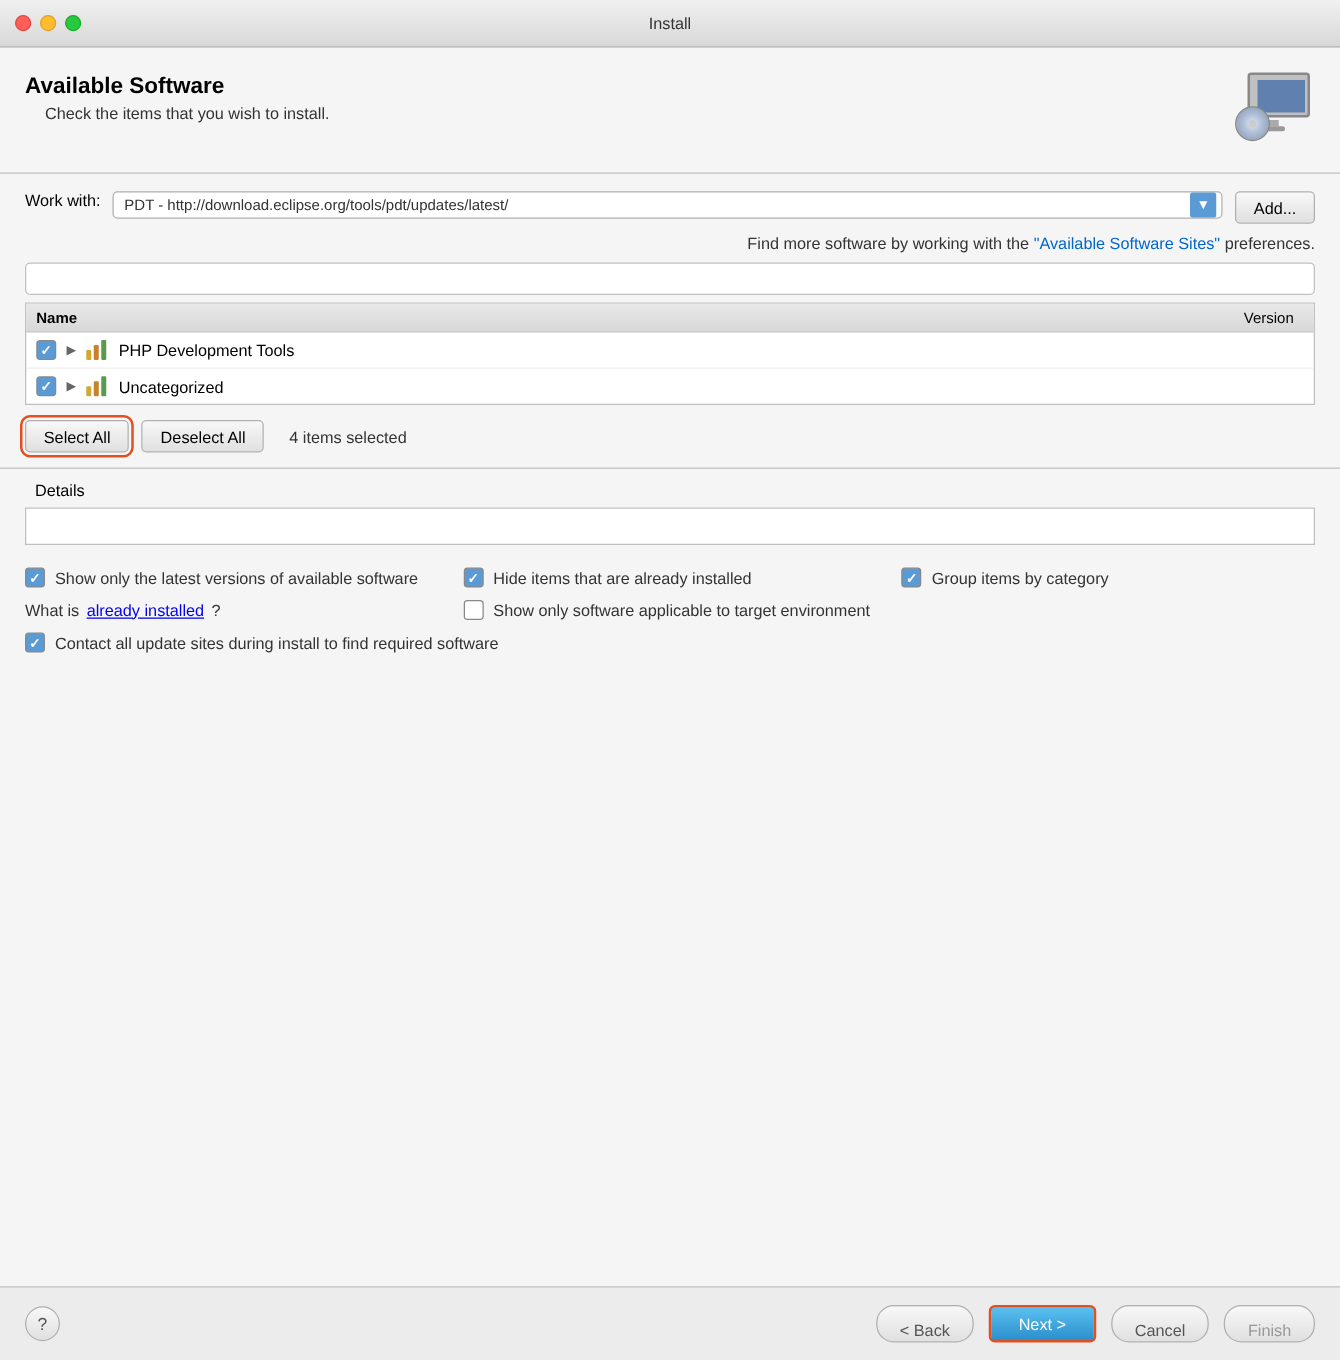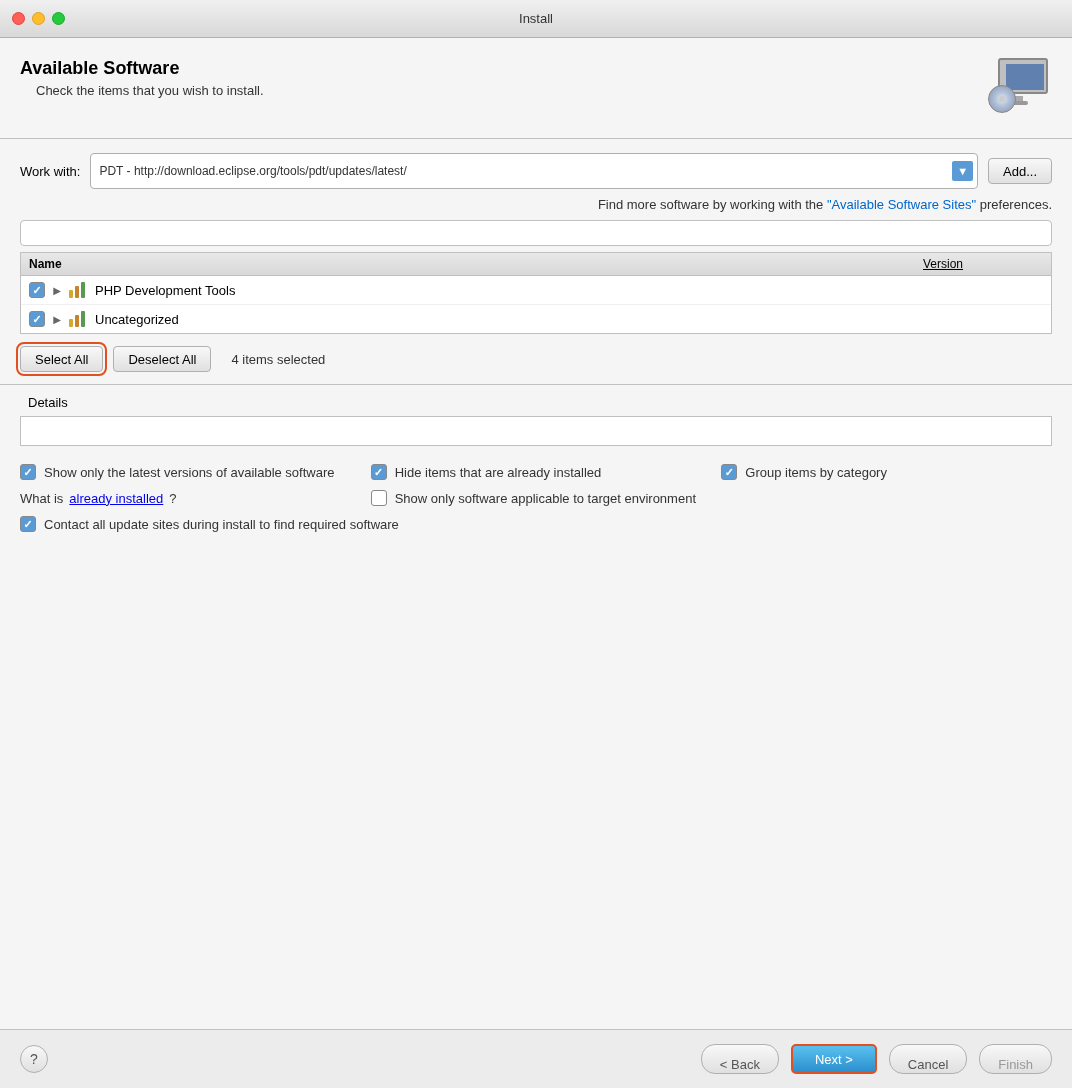--- a/index.html
+++ b/index.html
@@ -141,32 +141,31 @@
 
     hr.section-divider {
       border: none;
       border-top: 1px solid #c0c0c0;
       margin: 0 -20px;
     }
 
     
     .work-with-row {
       display: flex;
-      align-items: center;
       margin: 14px 0 8px 0;
       gap: 10px;
     }
     .work-with-label {
       font-size: 13px;
       font-weight: 500;
       white-space: nowrap;
     }
     .work-with-select {
       flex: 1;
-      height: 36px;
+      height: 22px;
       border: 1px solid #b0b0b0;
       border-radius: 4px;
       background: white;
       font-size: 12px;
       padding: 0 8px;
       display: flex;
       align-items: center;
       justify-content: space-between;
       cursor: pointer;
     }
@@ -223,21 +222,21 @@
       margin-top: 6px;
       flex-shrink: 0;
     }
     .table-header {
       display: flex;
       background: linear-gradient(to bottom, #e8e8e8, #d8d8d8);
       border-bottom: 1px solid #c0c0c0;
       padding: 4px 8px;
     }
     .col-name { flex: 1; font-size: 12px; font-weight: 700; }
-    .col-version { width: 120px; font-size: 12px; font-weight: 500; text-align: left; padding-right: 8px; text-decoration: underline; }
+    .col-version { width: 120px; font-size: 12px; font-weight: 500; text-align: right; padding-right: 8px; }
 
     .table-body {}
     .table-row {
       display: flex;
       align-items: center;
       padding: 6px 8px;
       border-bottom: 1px solid #f0f0f0;
       gap: 6px;
     }
     .table-row:last-child { border-bottom: none; }

